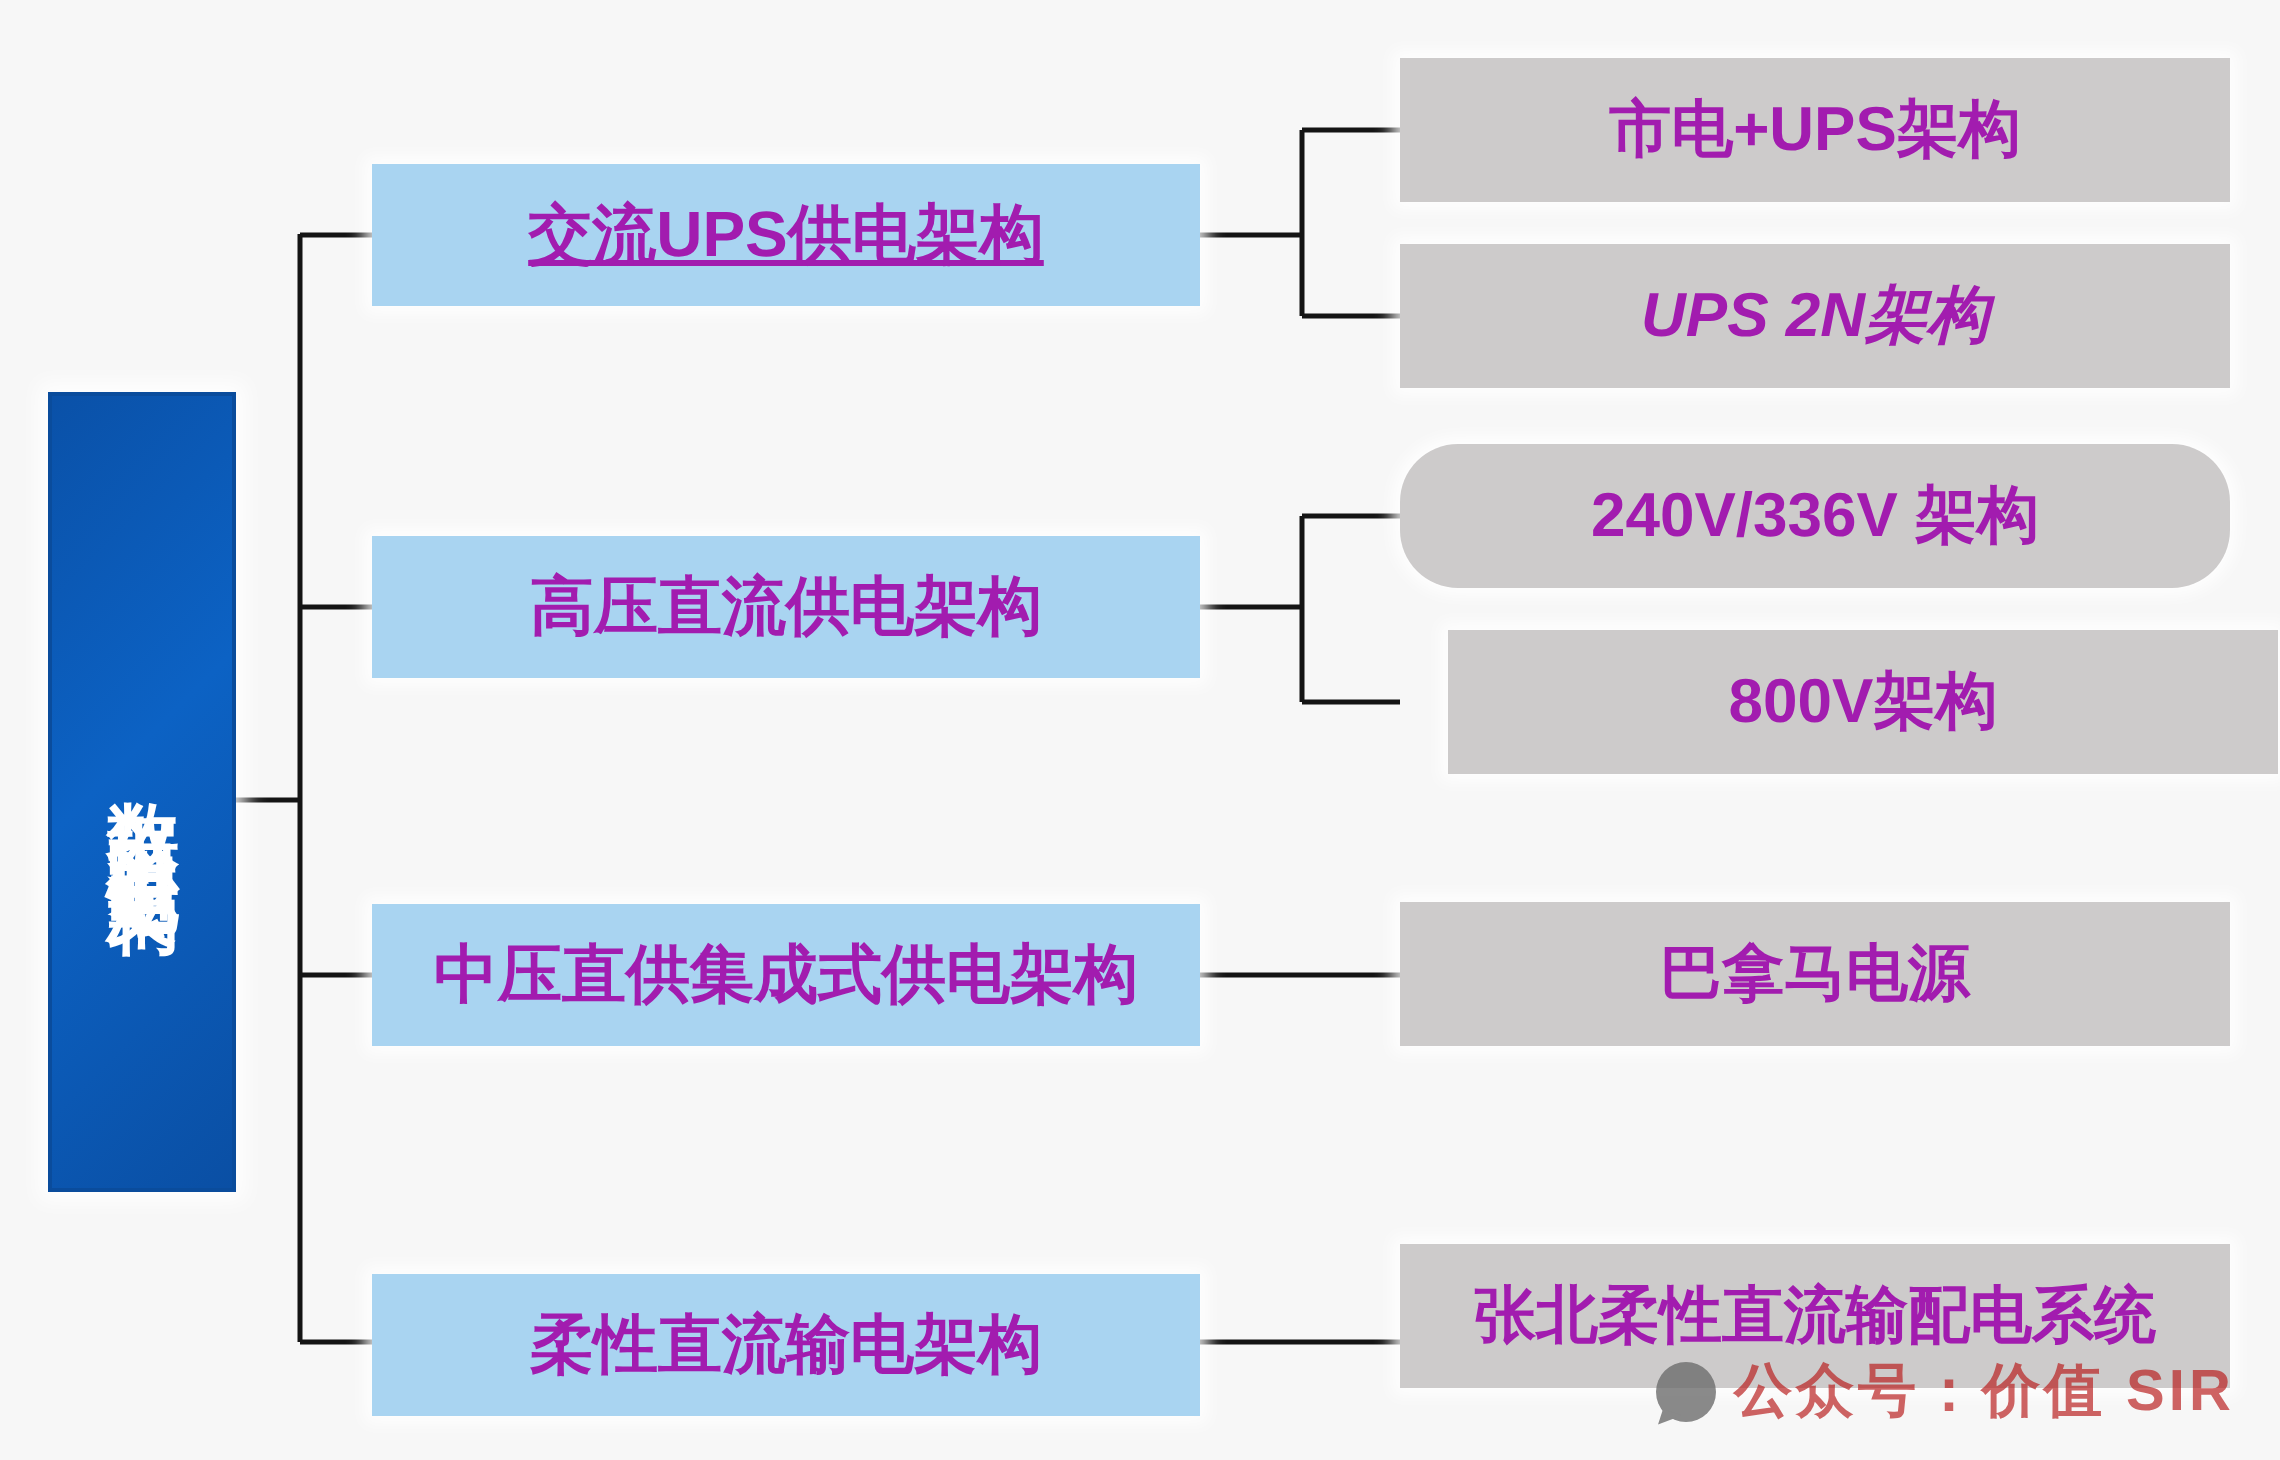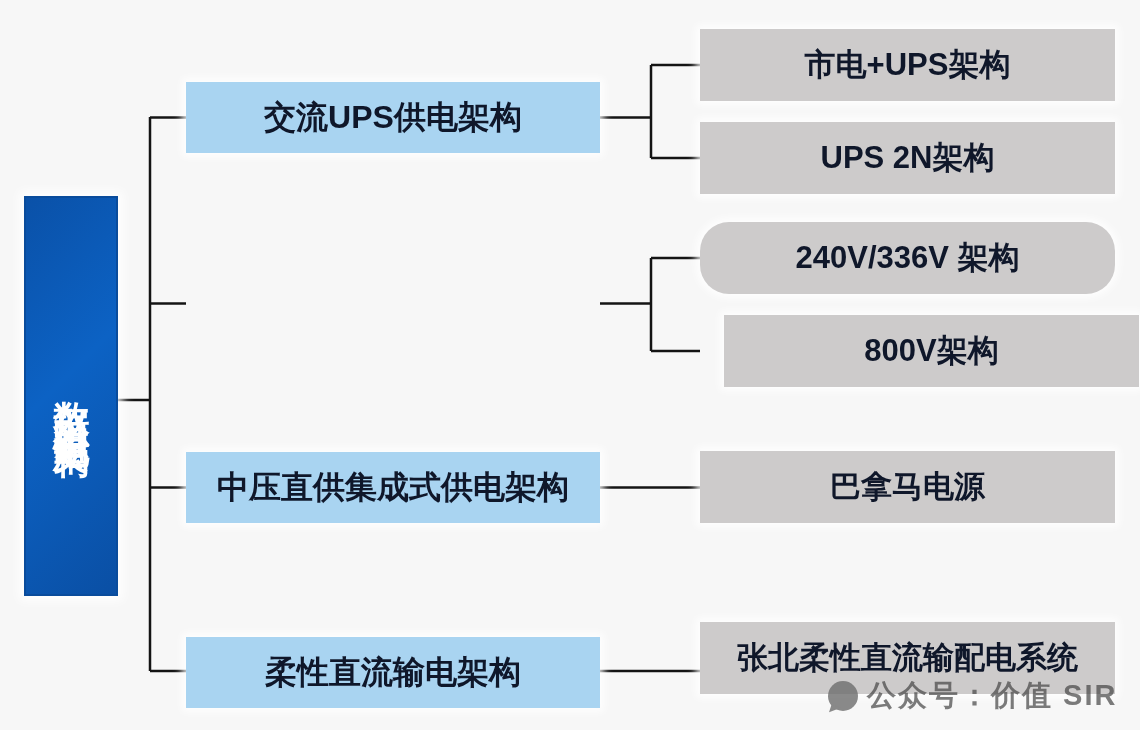--- a/index.html
+++ b/index.html
@@ -20,21 +20,21 @@
     left: 0; top: 0;
     width: 1140px; height: 730px;
     z-index: 0;
   }
   .node {
     position: absolute;
     display: flex;
     align-items: center;
     justify-content: center;
     box-sizing: border-box;
-    color: #0f172a;
+    color: #a21caf;
     text-align: center;
   }
   .node .lbl {
     position: relative;
     z-index: 2;
     white-space: nowrap;
   }
   .root-node {
     left: 24px; top: 196px;
     width: 94px; height: 400px;
@@ -57,26 +57,26 @@
     font-weight: 600;
   }
   .leaf-node {
     left: 700px;
     width: 415px; height: 72px;
     background: #cdcbcb;
     box-shadow: 0 0 8px 4px rgba(255,255,255,0.85);
     font-size: 31px;
     font-weight: 600;
   }
-  .b1 { top: 82px; }
+  .b1 { top: 82px; text-decoration: underline; }
   .b2 { top: 268px; }
   .b3 { top: 452px; }
   .b4 { top: 637px; }
   .l1 { top: 29px; }
-  .l2 { top: 122px; }
+  .l2 { top: 122px; font-style: italic; }
   .l3 { top: 222px; border-radius: 29px; }
   .l4 { top: 315px; margin-left: 24px; }
   .l5 { top: 451px; align-items: center; }
   .l6 { top: 622px; }
   .watermark {
     position: absolute;
     left: 828px; top: 676px;
     height: 40px;
     display: flex;
     align-items: center;
@@ -97,21 +97,21 @@
     position: absolute;
     left: 2px; bottom: -3px;
     width: 0; height: 0;
     border-left: 10px solid #6e6e6e;
     border-bottom: 8px solid transparent;
     transform: rotate(18deg);
   }
   .wm-text {
     font-size: 29px;
     font-weight: 600;
-    color: #404040;
+    color: #b91c1c;
     opacity: 0.68;
     letter-spacing: 2px;
     white-space: nowrap;
   }
 </style>
 </head>
 <body>
 
 <div class="stage">
 
@@ -137,20 +137,23 @@
     </g>
   </svg>
 
   <div class="node root-node">
     <span class="lbl">数据中心供电架构</span>
   </div>
 
   <div class="node branch-node b1">
     <span class="lbl">交流UPS供电架构</span>
   </div>
+  <div class="node branch-node b2">
+    <span class="lbl">高压直流供电架构</span>
+  </div>
   <div class="node branch-node b3">
     <span class="lbl">中压直供集成式供电架构</span>
   </div>
   <div class="node branch-node b4">
     <span class="lbl">柔性直流输电架构</span>
   </div>
 
   <div class="node leaf-node l1">
     <span class="lbl">市电+UPS架构</span>
   </div>

